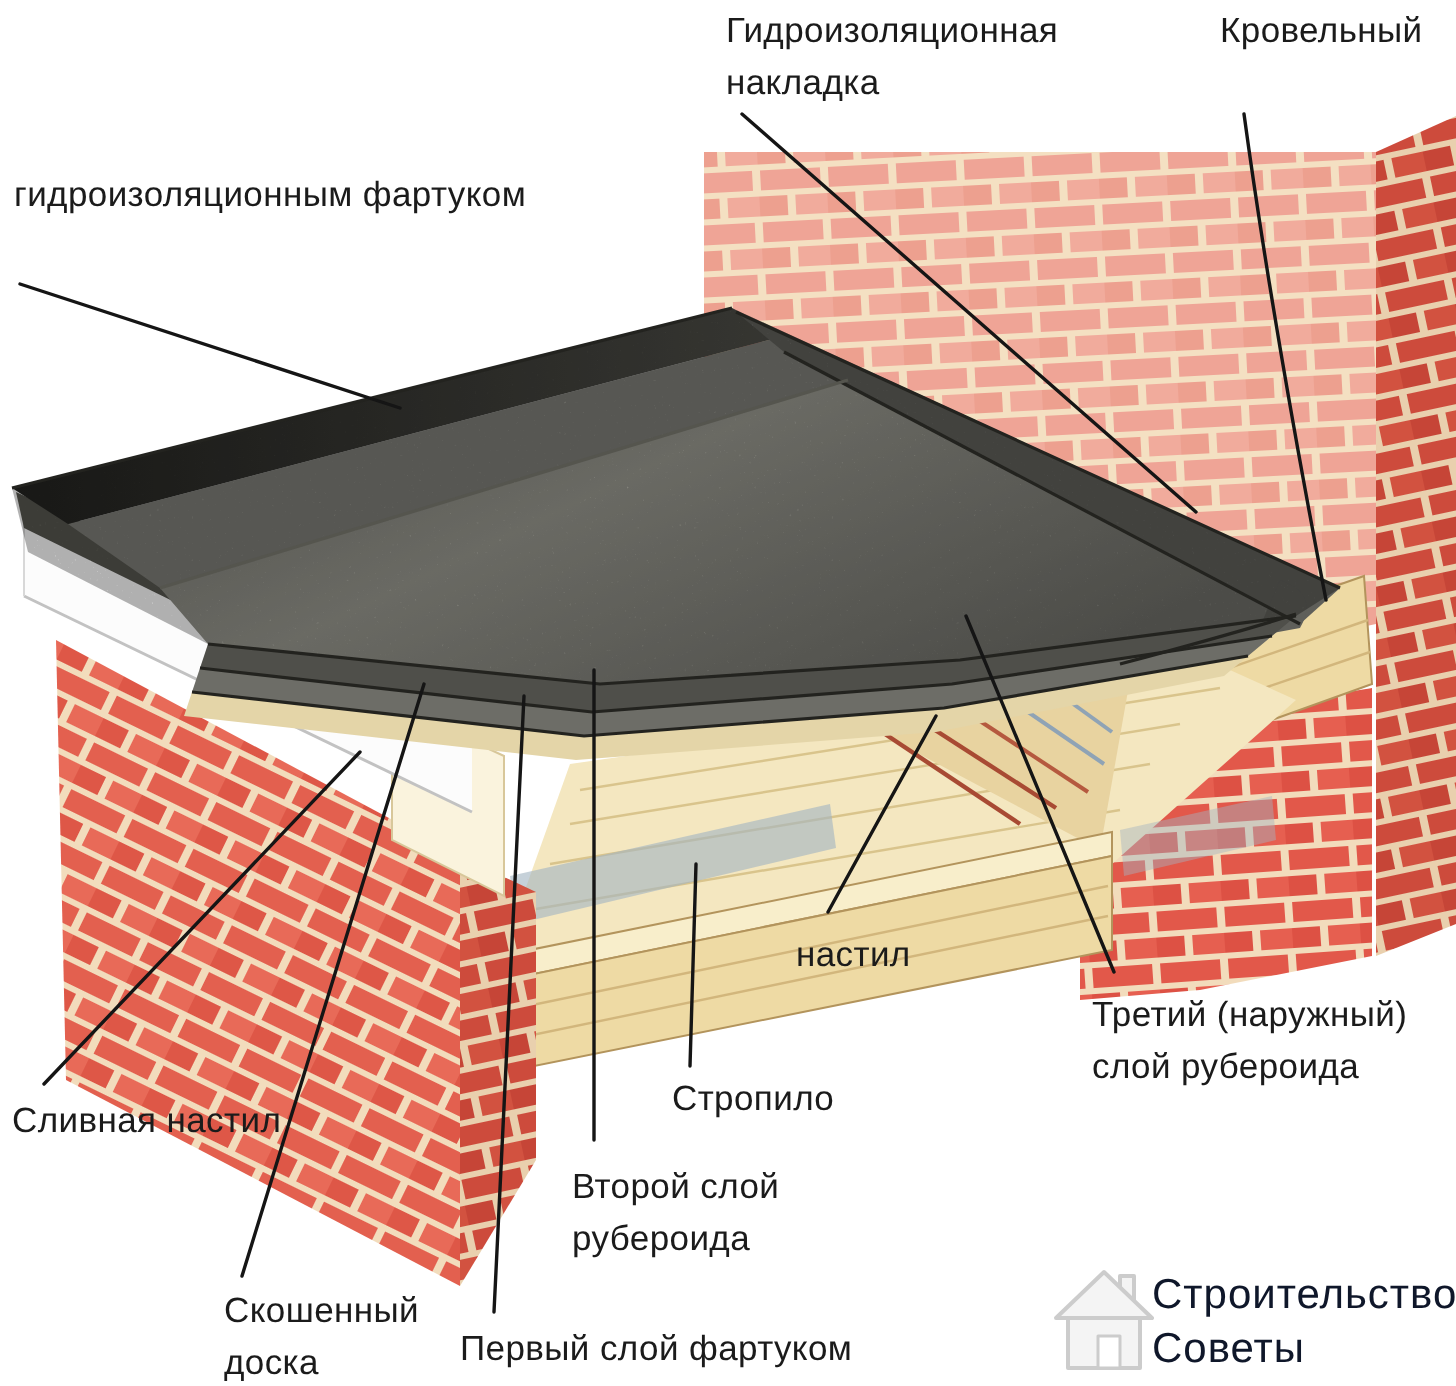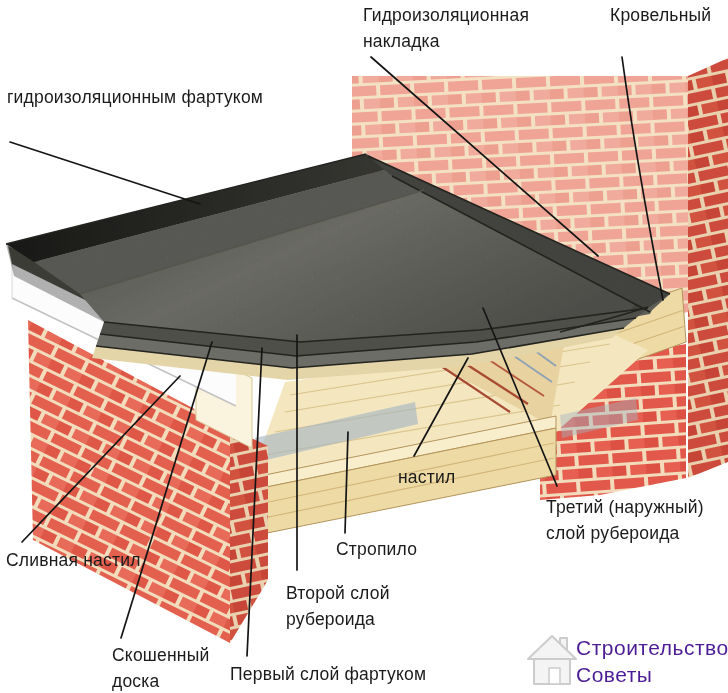--- a/index.html
+++ b/index.html
@@ -9,21 +9,21 @@
     font-family:"Liberation Sans", sans-serif;
     text-decoration:underline;
   }
   .stage svg{position:absolute;left:0;top:0;}
   .lbl{
     position:absolute;font-size:17.5px;line-height:26px;color:#1b1b1b;
     white-space:nowrap;letter-spacing:0.2px;
   }
   .lbl .ln{display:block;}
   .watermark{
-    position:absolute;left:576px;top:634px;color:#4c1d95;
+    position:absolute;left:576px;top:634px;color:#0f172a;
     font-size:21px;line-height:27px;letter-spacing:0.5px;white-space:nowrap;
   }
   .watermark .ln{display:block;}
 </style>
 </head>
 <body>
 
 <div class="stage">
 
 <svg width="728" height="693" viewBox="0 0 728 693">

